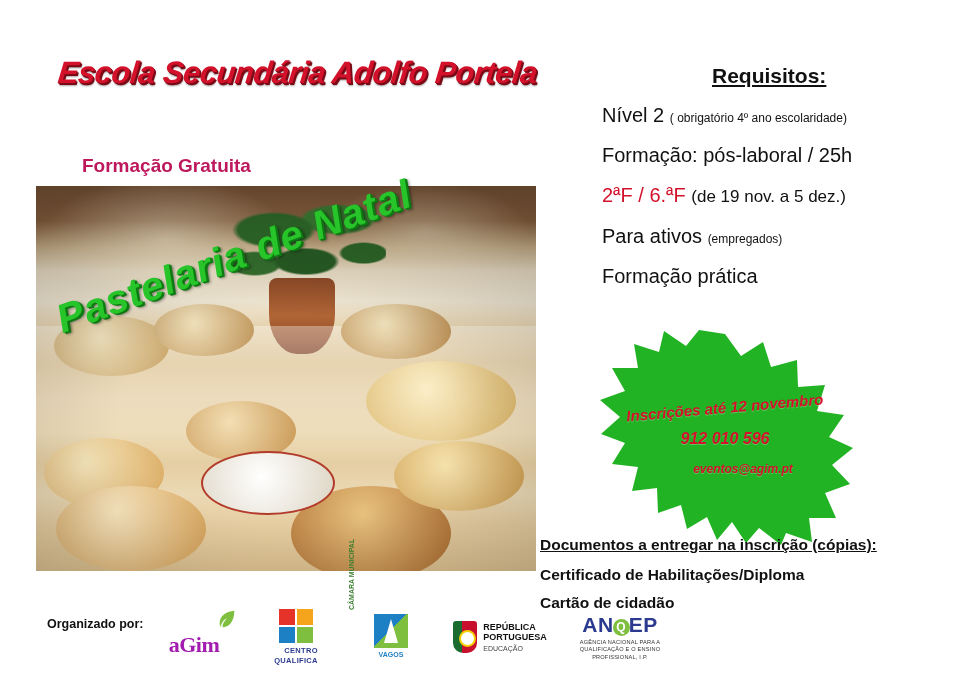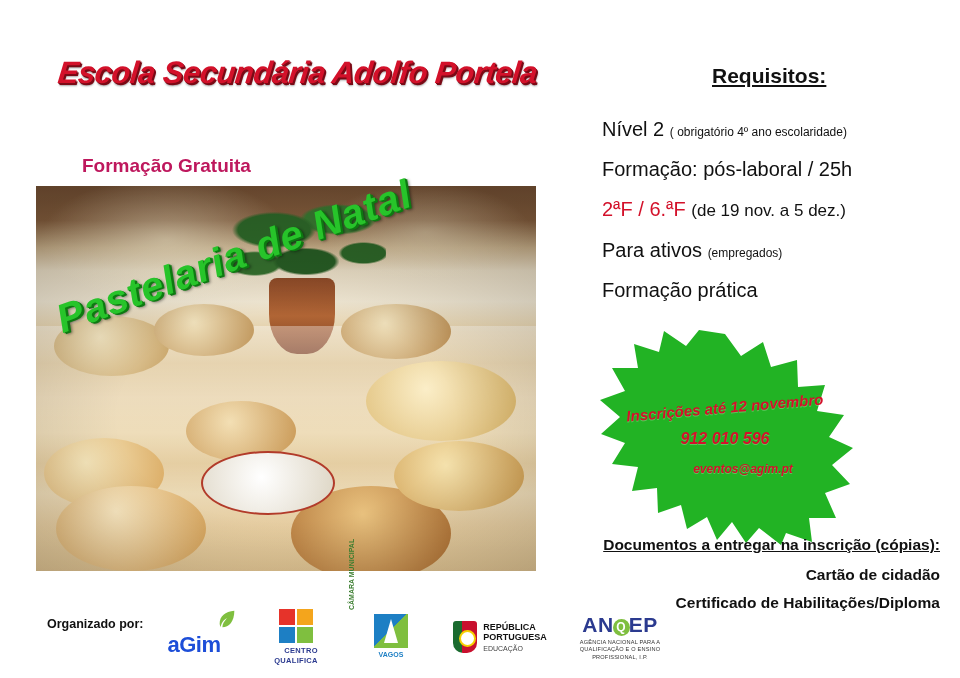--- a/index.html
+++ b/index.html
@@ -143,21 +143,21 @@
     top: 64px;
     font-size: 21px;
     font-weight: bold;
     color: #111111;
     text-decoration: underline;
     white-space: nowrap;
   }
   .req-list {
     position: absolute;
     left: 602px;
-    top: 118px;
+    top: 104px;
     width: 340px;
   }
   .req-line {
     font-size: 20px;
     color: #111111;
     margin-bottom: 18px;
     white-space: nowrap;
     line-height: 1.1;
   }
   .req-line .small {
@@ -213,21 +213,21 @@
     font-size: 12px;
     margin-left: 36px;
   }
 
   
   .docs {
     position: absolute;
     left: 540px;
     top: 536px;
     width: 400px;
-    text-align: right;
+    text-align: left;
   }
   .docs-title {
     font-size: 15.5px;
     font-weight: bold;
     color: #111111;
     text-decoration: underline;
     margin-bottom: 12px;
     white-space: nowrap;
   }
   .docs-item {
@@ -267,22 +267,23 @@
   }
 
   
   .logo-agim {
     width: 92px;
     padding-top: 8px;
   }
   .agim-text {
     font-size: 22px;
     font-weight: bold;
-    color: #1d4ed8;
+    color: #a21caf;
     letter-spacing: -0.5px;
+    font-family: Liberation Serif, serif;
   }
   .agim-leaf {
     position: absolute;
     right: 2px;
     top: 6px;
     width: 22px;
     height: 22px;
   }
 
   
@@ -481,22 +482,22 @@
     </svg>
     <div class="burst-text">
       <div class="burst-line burst-1">Inscrições até 12 novembro</div>
       <div class="burst-line burst-2">912 010 596</div>
       <div class="burst-line burst-3">eventos@agim.pt</div>
     </div>
   </div>
 
   <div class="docs">
     <div class="docs-title">Documentos a entregar na inscrição (cópias):</div>
+    <div class="docs-item">Certificado de Habilitações/Diploma</div>
     <div class="docs-item">Cartão de cidadão</div>
-    <div class="docs-item">Certificado de Habilitações/Diploma</div>
   </div>
 
   <div class="org-label">Organizado por:</div>
 
   <div class="logos">
 
     <div class="logo logo-agim">
       <span class="agim-text">aGim</span>
       <span class="agim-leaf">
         <svg viewBox="0 0 24 24" width="22" height="22">

